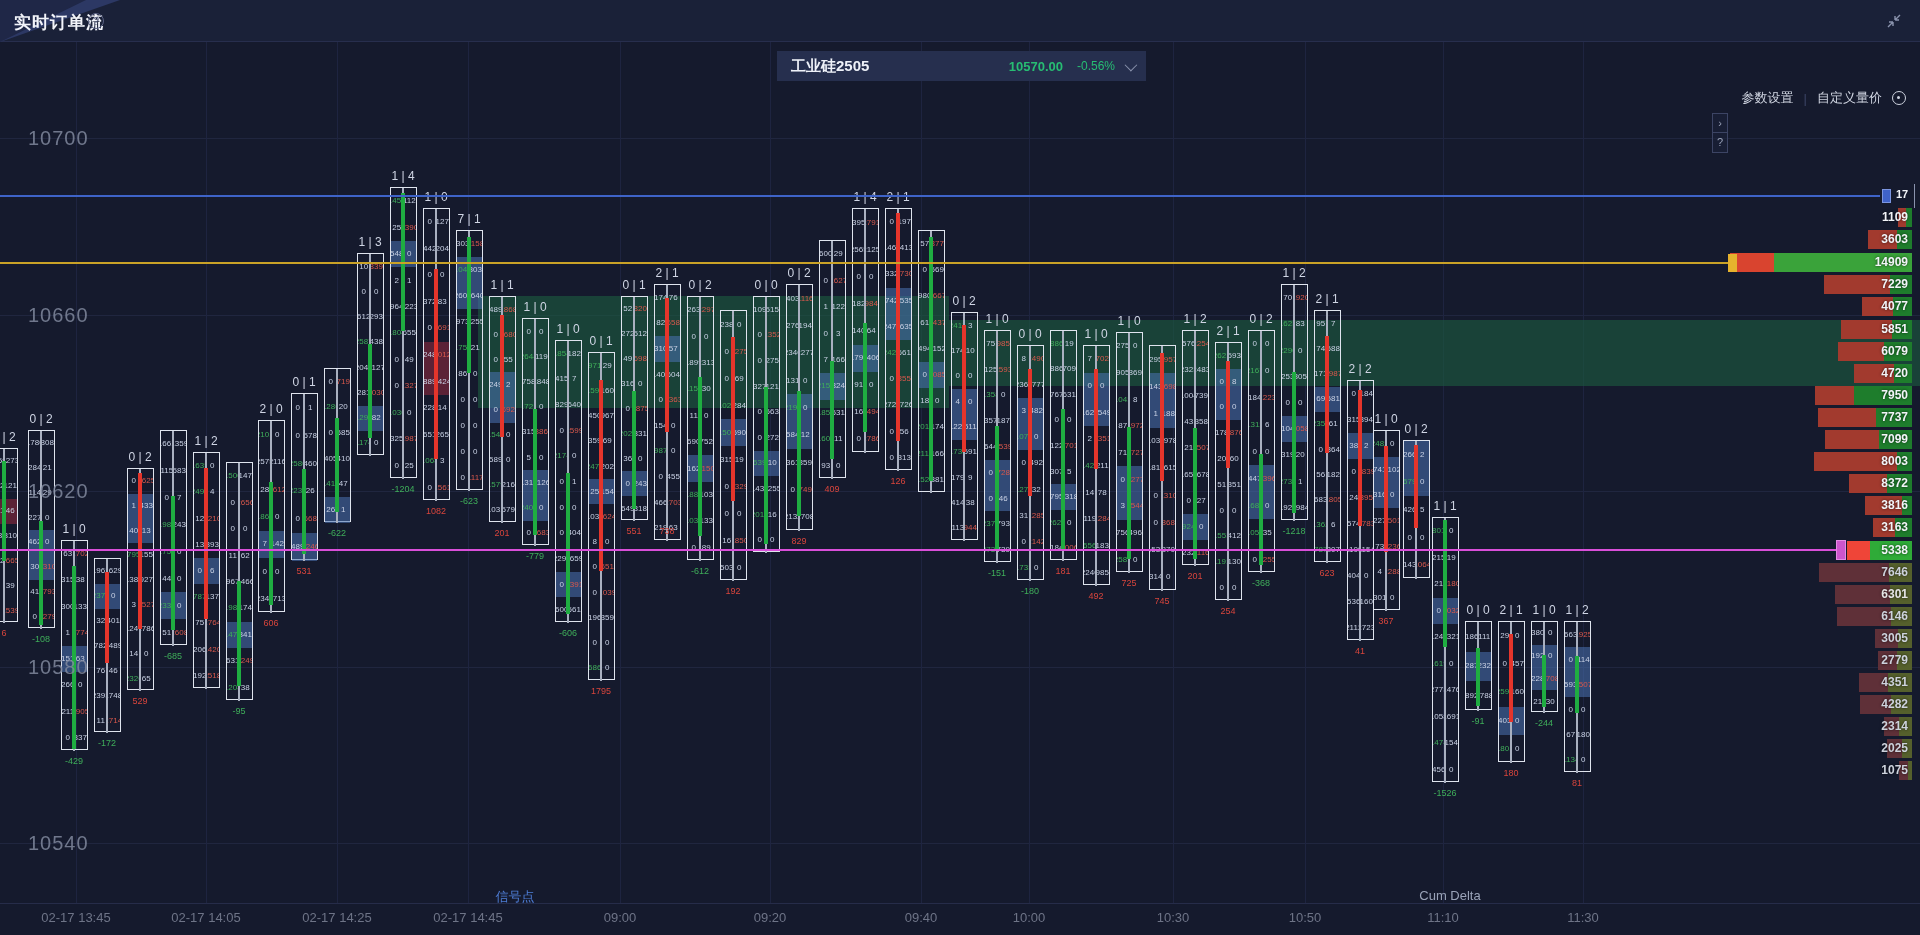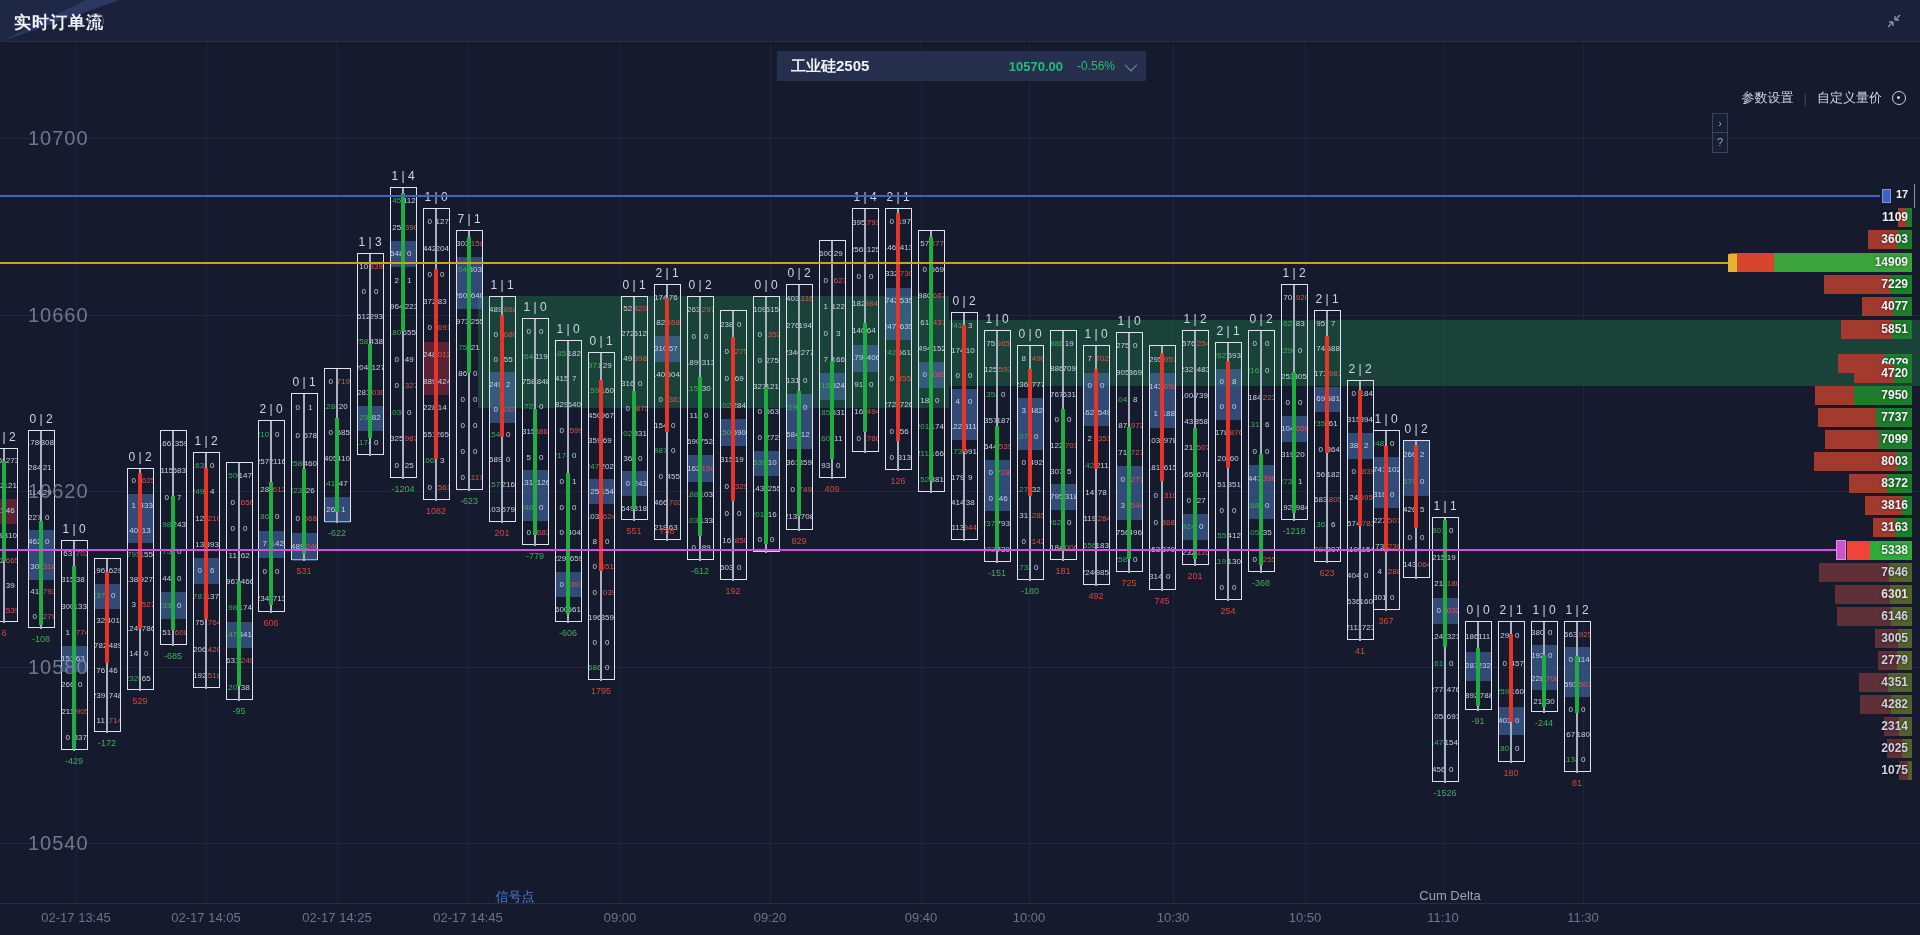--- a/index.html
+++ b/index.html
@@ -2152,21 +2152,21 @@
         </div>
         <div class="vval">4077</div>
       </div>
       <div class="vrow" style="top: 278px; width: 200px;">
         <div class="vbar" style="width: 71.4254px;">
           <div style="width: 72%; background: rgb(162, 58, 46);"></div>
           <div style="width: 28%; background: rgb(30, 125, 44);"></div>
         </div>
         <div class="vval">5851</div>
       </div>
-      <div class="vrow" style="top: 312px; width: 200px; font-style: italic;">
+      <div class="vrow" style="top: 300px; width: 200px;">
         <div class="vbar" style="width: 74.2087px;">
           <div style="width: 62%; background: rgb(162, 58, 46);"></div>
           <div style="width: 38%; background: rgb(30, 125, 44);"></div>
         </div>
         <div class="vval">6079</div>
       </div>
       <div class="vrow" style="top: 322px; width: 200px;">
         <div class="vbar" style="width: 57.6189px;">
           <div style="width: 68%; background: rgb(162, 58, 46);"></div>
           <div style="width: 32%; background: rgb(30, 125, 44);"></div>

